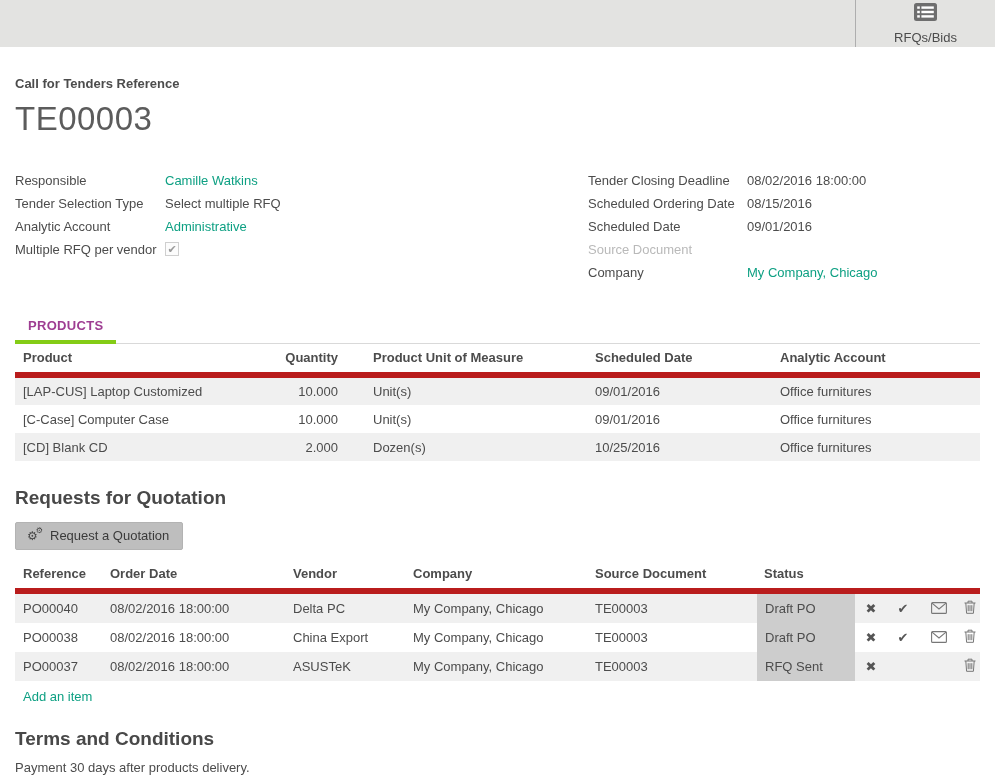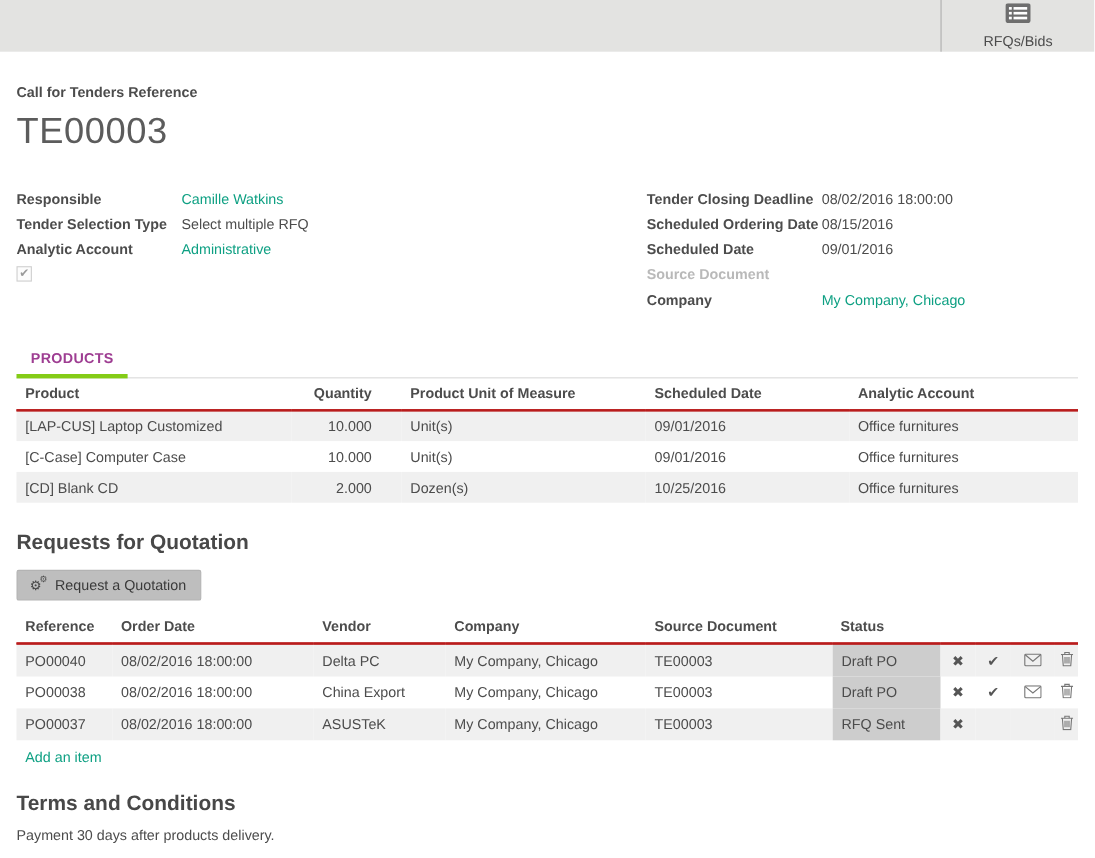--- a/index.html
+++ b/index.html
@@ -23,21 +23,21 @@
   .topbar-right .lbl { color:#4c4c4c; font-size:13px; }
   
   .sheet { padding:0 15px; }
   .ref-label { margin-top:29px; font-weight:bold; font-size:13px; color:#4c4c4c; }
   .page-title { margin-top:9px; font-size:33px; font-weight:normal; color:#5c5c5c; letter-spacing:0.5px; }
   
   .fields { position:relative; margin-top:34px; min-height:118px; }
   .fgroup-left { width:520px; }
   .fgroup-right { position:absolute; left:573px; top:0; width:400px; }
   .frow { display:flex; margin-bottom:6px; line-height:17px; }
-  .frow .flabel { font-weight:bold; color:#4c4c4c; }
+  .frow .flabel { font-weight:normal; color:#4c4c4c; }
   .fgroup-left .flabel { width:150px; flex:0 0 150px; }
   .fgroup-right .flabel { width:159px; flex:0 0 159px; }
   .fvalue { color:#4c4c4c; }
   .link { color:#0ea083; cursor:pointer; }
   .muted-label { color:#b9b9b9 !important; font-weight:bold; }
   .checkbox {
     width:14px; height:14px; border:1px solid #cfcfcf; background:#fcfcfc;
     display:inline-flex; align-items:center; justify-content:center;
     font-size:11px; color:#9a9a9a; line-height:1; margin-top:1px;
   }
@@ -46,21 +46,21 @@
   .tab {
     display:inline-block; padding:6px 13px 7px 13px;
     color:#9e3d92; font-weight:bold; font-size:13px;
     border-bottom:4px solid #84cc16; margin-bottom:-1px; cursor:pointer;
     letter-spacing:0.3px;
   }
   
   table { border-collapse:collapse; table-layout:fixed; width:965px; }
   th {
     text-align:left; font-weight:bold; color:#4c4c4c; font-size:13px;
-    padding:6px 8px 7px 8px; border-bottom:2px solid #b91c1c;
+    padding:6px 8px 7px 8px; border-bottom:6px solid #b91c1c;
   }
   td { padding:6px 8px; font-size:13px; color:#4c4c4c; height:28px; }
   tbody tr:nth-child(odd) td { background:#f0f0f0; }
   th.num, td.num { text-align:right; padding-right:27px; }
   
   .status-cell { background:#cdcdcd !important; }
   th.status-h { padding-left:7px; }
   .icon-cell { text-align:center; padding:6px 2px; }
   .glyph-btn { color:#555; font-weight:bold; font-size:13px; cursor:pointer; display:inline-block; }
   .svg-btn { cursor:pointer; display:inline-block; vertical-align:middle; }
@@ -115,20 +115,21 @@
       </div>
       <div class="frow">
         <span class="flabel">Tender Selection Type</span>
         <span class="fvalue">Select multiple RFQ</span>
       </div>
       <div class="frow">
         <span class="flabel">Analytic Account</span>
         <span class="fvalue link">Administrative</span>
       </div>
       <div class="frow">
+        <span class="flabel">Multiple RFQ per vendor</span>
         <span class="checkbox">
           <span>✔</span>
         </span>
       </div>
     </div>
 
     <div class="fgroup-right">
       <div class="frow">
         <span class="flabel">Tender Closing Deadline</span>
         <span class="fvalue">08/02/2016 18:00:00</span>

